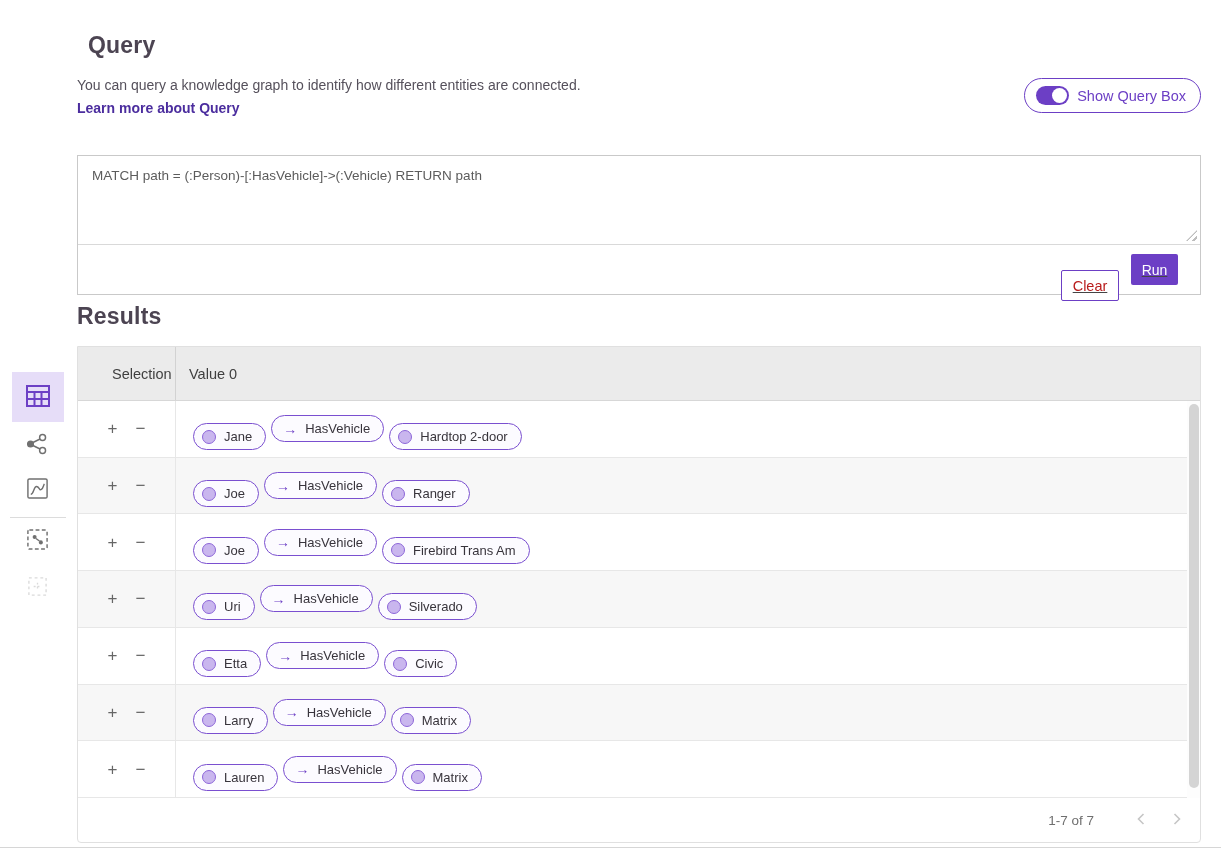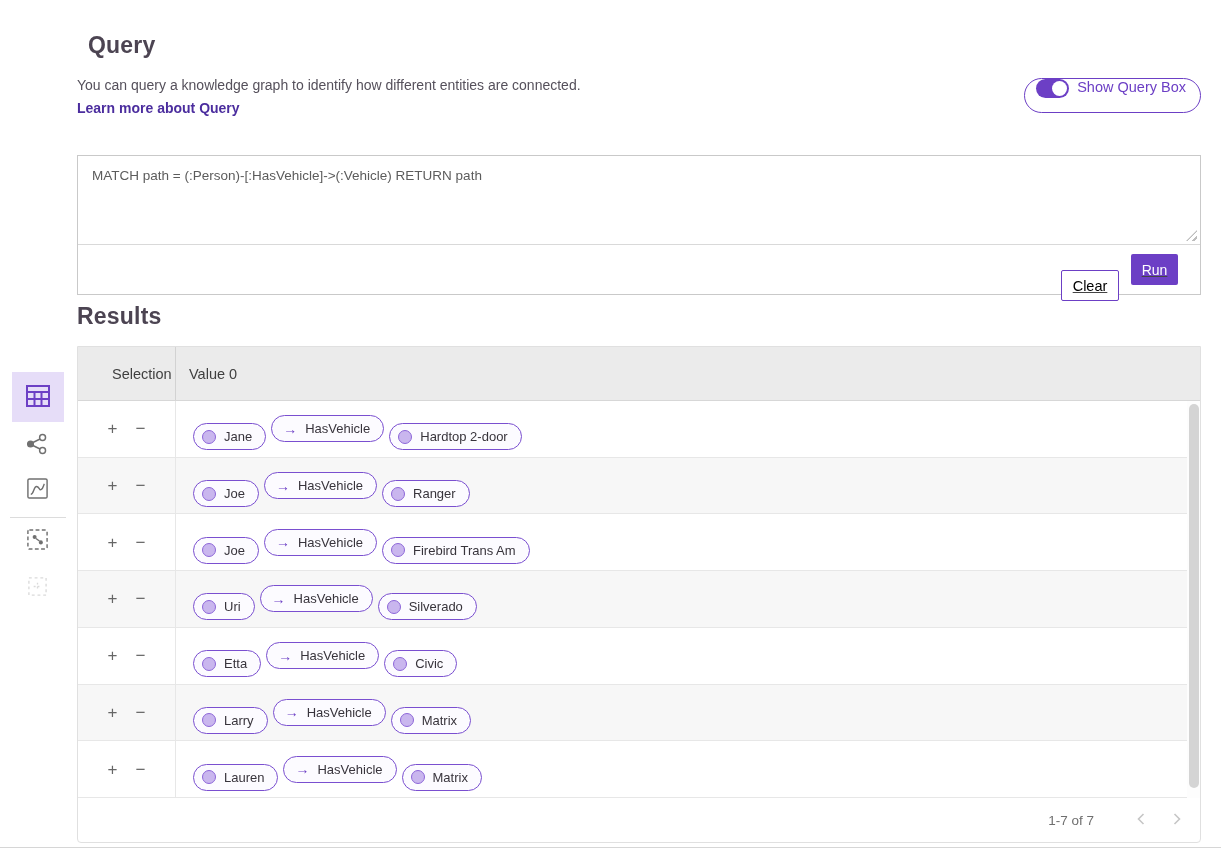--- a/index.html
+++ b/index.html
@@ -16,21 +16,21 @@
   .page-title { position:absolute; left:77px; font-size:23px; font-weight:700; color:#4c4452; letter-spacing:0.2px; }
   #query-title { top:32px;margin-left:11px; }
   #results-title { top:303px; }
   #query-desc { position:absolute; left:77px; top:77px; font-size:14px; color:#55505b; }
   #learn-more { position:absolute; left:77px; top:100px; font-size:14px; font-weight:700; color:#4b2d9e; cursor:pointer; }
 
   
   #toggle-pill {
     position:absolute; right:20px; top:78px; height:35px;
     border:1px solid #6c3fc5; border-radius:18px; background:#fff;
-    display:flex; gap:8px; padding:0 14px 0 11px; cursor:pointer;
+    display:flex; align-items:center; gap:8px; padding:0 14px 0 11px; cursor:pointer;
   }
   .switch-track { width:33px; height:19px; border-radius:10px; background:#6c3fc5; position:relative; }
   .switch-knob { position:absolute; top:2px; right:2px; width:15px; height:15px; border-radius:50%; background:#fff; }
   #toggle-label { color:#6c3fc5; font-size:14.5px; }
 
   
   #query-panel {
     position:absolute; left:77px; top:155px; width:1124px; height:140px;
     border:1px solid #c9c9c9; background:#fff;text-decoration:underline;
   }
@@ -41,21 +41,21 @@
   }
   #resize-grip {
     position:absolute; right:3px; bottom:3px; width:11px; height:11px;
     background:repeating-linear-gradient(135deg, transparent 0 3px, #bdbdbd 3px 4.5px);
     clip-path:polygon(100% 0, 100% 100%, 0 100%);
     cursor:nwse-resize;
   }
   #query-panel-footer { height:49px; display:flex; justify-content:flex-end; align-items:center; gap:12px; padding-right:22px; }
   #clear-button {
     width:58px; height:31px; background:#fff; border:1px solid #6c3fc5; border-radius:2px;
-    color:#000000; font-size:14.5px; font-family:inherit; cursor:pointer;margin-top:32px;
+    color:#b91c1c; font-size:14.5px; font-family:inherit; cursor:pointer;margin-top:32px;
   }
   #run-button {
     width:47px; height:31px; background:#6c3fc5; border:none; border-radius:2px;
     color:#ffffff; font-size:14px; font-family:inherit; cursor:pointer;
   }
 
   
   .side-btn { position:absolute; display:flex; align-items:center; justify-content:center; background:transparent; border:none; cursor:pointer; }
   #view-table-btn { left:12px; top:372px; width:52px; height:50px; background:#e6ddf8; }
   #view-graph-btn { left:23px; top:431px; width:28px; height:28px; }

